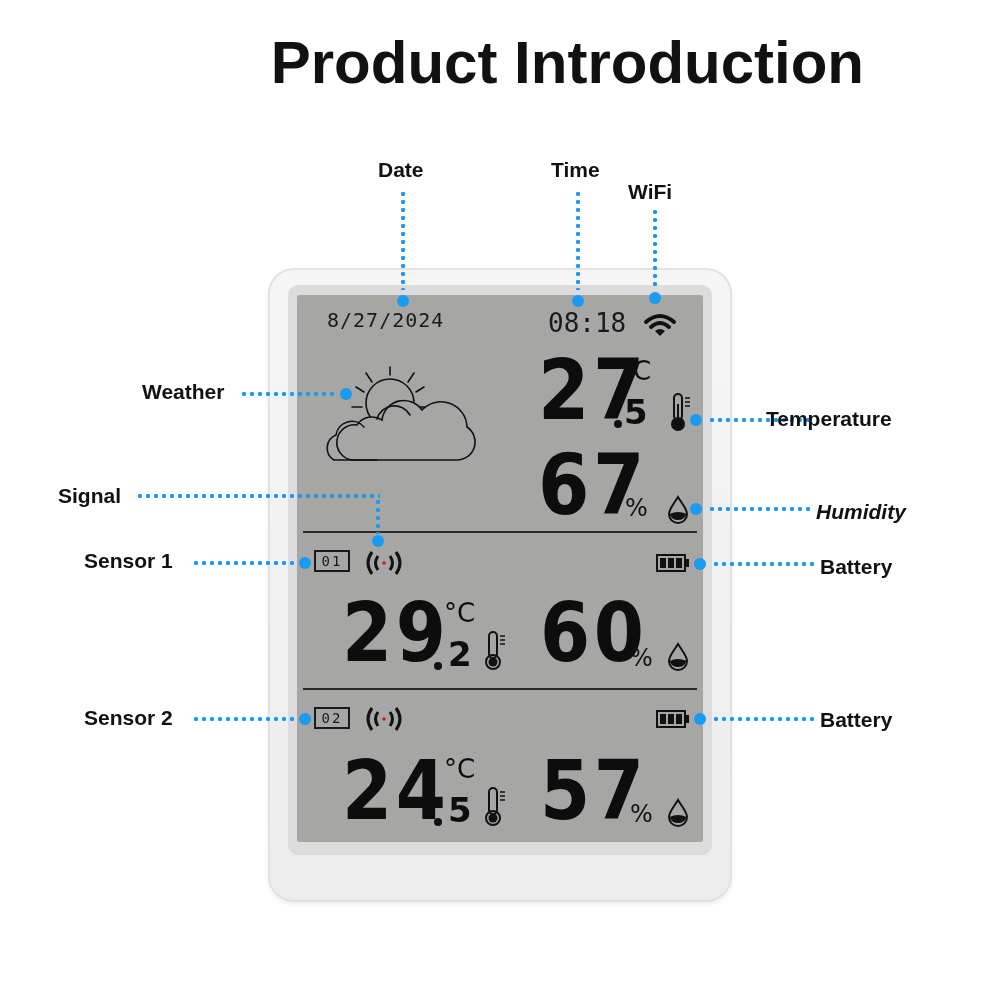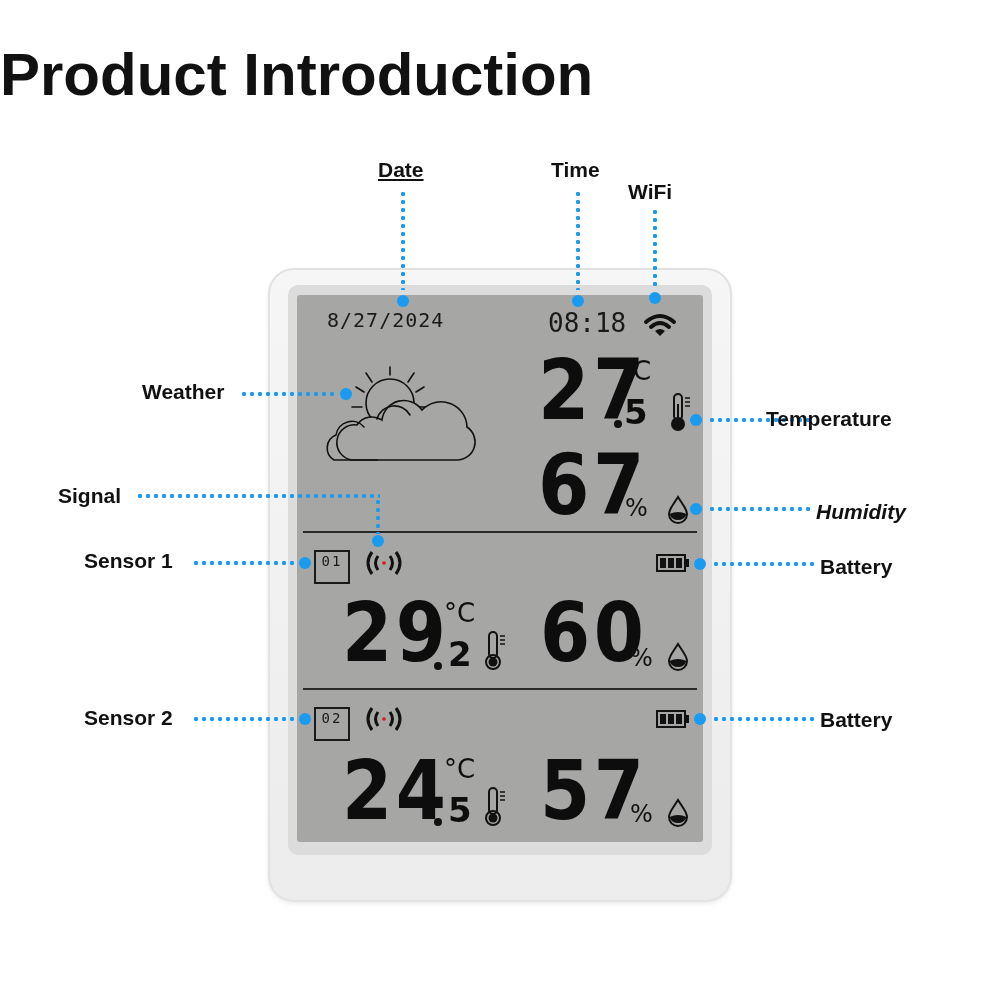--- a/index.html
+++ b/index.html
@@ -1,30 +1,30 @@
 <!DOCTYPE html>
 <html><head>
 <meta charset="utf-8">
 <style>
   * { box-sizing: border-box; margin: 0; padding: 0; }
   body { width: 1000px; height: 1000px; background: #ffffff; position: relative; overflow: hidden; font-family: "Liberation Sans", sans-serif; }
-  .title { position: absolute; top: 40px; left: 0; width: 864px; text-align: left; font-size: 60px; font-weight: bold; color: #111; letter-spacing: 0px; }
+  .title { position: absolute; top: 28px; left: 0; width: 864px; text-align: right; font-size: 60px; font-weight: bold; color: #111; letter-spacing: 0px; }
   .device { position: absolute; left: 268px; top: 268px; width: 464px; height: 634px; border-radius: 26px; background: linear-gradient(180deg,#f6f6f6 0%,#ececec 100%); box-shadow: inset 0 0 0 2px #e2e2e2, 0 2px 4px rgba(0,0,0,0.08); }
   .bezel { position: absolute; left: 288px; top: 285px; width: 424px; height: 570px; border-radius: 10px; background: #dcdcdc; }
   .lcd { position: absolute; left: 297px; top: 295px; width: 406px; height: 547px; background: #a6a6a5; border-radius: 3px; }
   .lcd-text { position: absolute; font-family: "DejaVu Sans Mono", monospace; color: #1a1a1a; }
   .seg { position: absolute; font-family: "DejaVu Sans", sans-serif; font-weight: bold; color: #0d0d0d; transform: scaleX(0.88); transform-origin: left top; letter-spacing: 4px; }
   .small-seg { position: absolute; font-family: "DejaVu Sans", sans-serif; color: #0d0d0d; font-weight: bold; }
   .unit { position: absolute; font-family: "DejaVu Sans", sans-serif; color: #111; }
   .divider { position: absolute; height: 2px; background: #2a2a2a; }
   .label { position: absolute; font-size: 21px; font-weight: bold; color: #111; white-space: nowrap; }
   .dot-big { position: absolute; width: 12px; height: 12px; border-radius: 50%; background: #1a9bf0; }
   .hdots { position: absolute; height: 4px; background-image: radial-gradient(circle, #1a9bf0 2px, transparent 2.3px); background-size: 8px 4px; background-repeat: repeat-x; }
   .vdots { position: absolute; width: 4px; background-image: radial-gradient(circle, #1a9bf0 2px, transparent 2.3px); background-size: 4px 8px; background-repeat: repeat-y; }
-  .chan-box { position: absolute; width: 36px; height: 34px; border: 2px solid #1a1a1a; font-family: "DejaVu Sans Mono", monospace; font-size: 14px; color: #1a1a1a; text-align: center; line-height: 18px; letter-spacing: 2px; }
+  .chan-box { position: absolute; width: 36px; height: 22px; border: 2px solid #1a1a1a; font-family: "DejaVu Sans Mono", monospace; font-size: 14px; color: #1a1a1a; text-align: center; line-height: 18px; letter-spacing: 2px; }
   svg { position: absolute; overflow: visible; }
 </style>
 </head>
 <body>
 
 <div class="title">Product Introduction</div>
 
 <div class="device"></div>
 <div class="bezel"></div>
 <div class="lcd"></div>
@@ -145,21 +145,21 @@
   <line x1="17" y1="10" x2="22" y2="10" stroke="#111" stroke-width="1.5"></line>
   <line x1="17" y1="14" x2="22" y2="14" stroke="#111" stroke-width="1.5"></line>
 </svg>
 <div class="seg" style="left:540px; top:750px; font-size:82px; line-height:82px;">57</div>
 <div class="unit" style="left:630px; top:800px; font-size:24px;">%</div>
 <svg style="left:667px; top:798px;" width="22" height="28" viewBox="0 0 22 28">
   <path d="M11 2 C6 10 2 14 2 19 A9 9 0 0 0 20 19 C20 14 16 10 11 2 Z" fill="none" stroke="#111" stroke-width="2"></path>
   <path d="M2.5 19 Q11 15 19.5 19 A9 9 0 0 1 2.5 19 Z" fill="#111"></path>
 </svg>
 
-<div class="label" style="left:378px; top:158px;text-decoration:underline;">Date</div>
+<div class="label" style="left:378px; top:158px;">Date</div>
 <div class="vdots" style="left:401px; top:190px; height:100px;"></div>
 <div class="dot-big" style="left:397px; top:295px;"></div>
 
 <div class="label" style="left:551px; top:158px;text-align:right;">Time</div>
 <div class="vdots" style="left:576px; top:190px; height:100px;"></div>
 <div class="dot-big" style="left:572px; top:295px;"></div>
 
 <div class="label" style="left:628px; top:180px;">WiFi</div>
 <div class="vdots" style="left:653px; top:208px; height:80px;"></div>
 <div class="dot-big" style="left:649px; top:292px;"></div>

